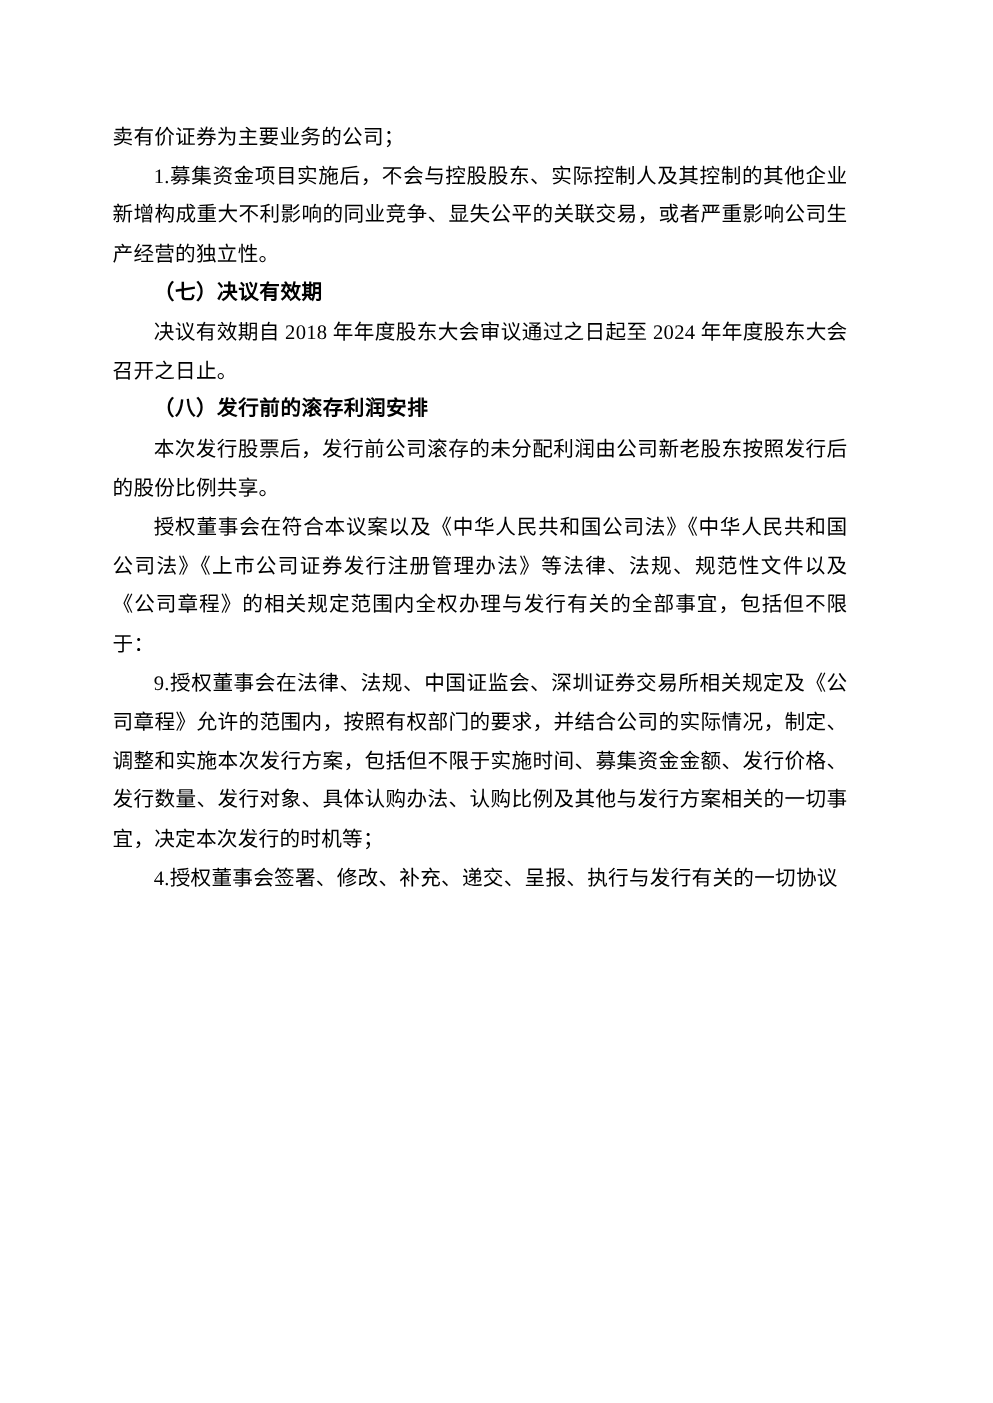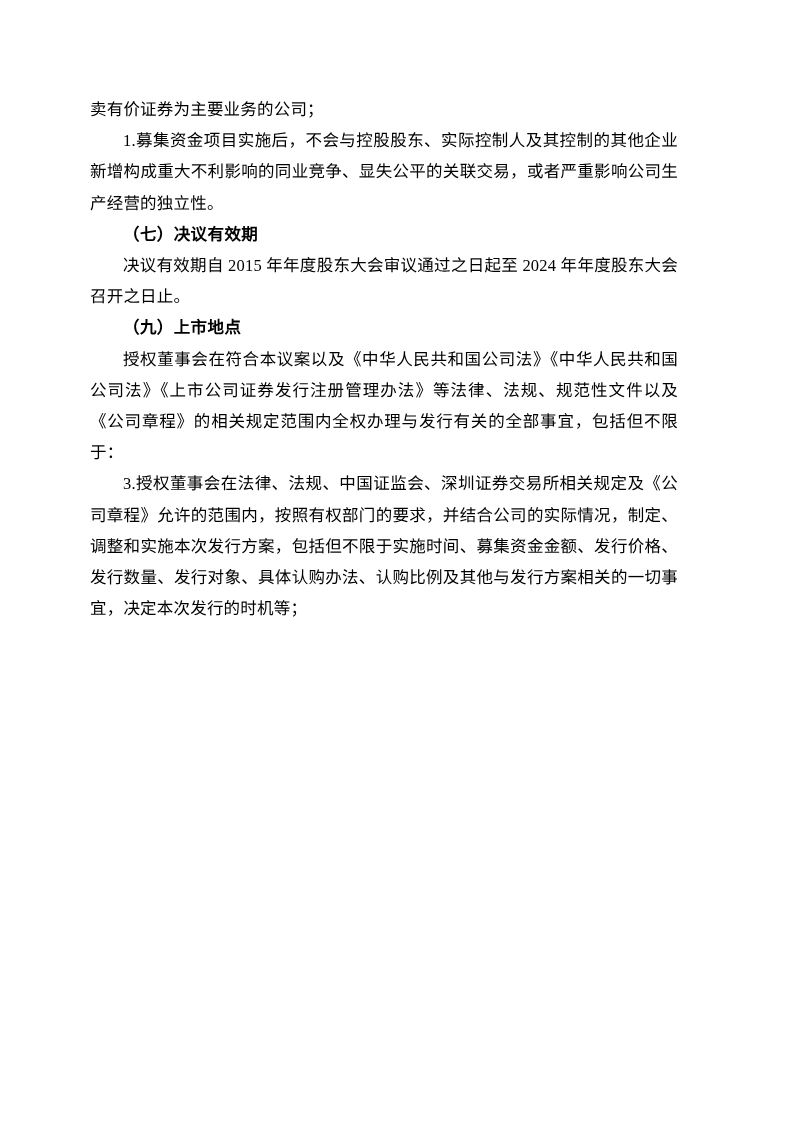--- a/index.html
+++ b/index.html
@@ -30,32 +30,34 @@
     padding: 0;
     text-align: justify;
   }
   .para.indent {
     text-indent: 2em;
   }
   .para.no-indent {
     text-indent: 0;
   }
   .para.heading {
-    font-family: Liberation Serif, serif;
+    font-family: Liberation Mono, monospace;
     font-weight: bold;
     text-indent: 2em;
     letter-spacing: 0.4px;
   }
 </style>
 </head>
 <body>
 
 <div class="page">
   <div class="doc-content">
       <p class="para no-indent">卖有价证券为主要业务的公司；</p>
       <p class="para indent">1.募集资金项目实施后，不会与控股股东、实际控制人及其控制的其他企业新增构成重大不利影响的同业竞争、显失公平的关联交易，或者严重影响公司生产经营的独立性。</p>
       <p class="para heading">（七）决议有效期</p>
-      <p class="para indent">决议有效期自 2015 年年度股东大会审议通过之日起至 2024 年年度股东大会召开之日止。</p>
-      <p class="para heading">（九）上市地点</p>
+      <p class="para indent">决议有效期自 2018 年年度股东大会审议通过之日起至 2024 年年度股东大会召开之日止。</p>
+      <p class="para heading">（八）发行前的滚存利润安排</p>
+      <p class="para indent">本次发行股票后，发行前公司滚存的未分配利润由公司新老股东按照发行后的股份比例共享。</p>
       <p class="para indent">授权董事会在符合本议案以及《中华人民共和国公司法》《中华人民共和国公司法》《上市公司证券发行注册管理办法》等法律、法规、规范性文件以及《公司章程》的相关规定范围内全权办理与发行有关的全部事宜，包括但不限于：</p>
-      <p class="para indent">3.授权董事会在法律、法规、中国证监会、深圳证券交易所相关规定及《公司章程》允许的范围内，按照有权部门的要求，并结合公司的实际情况，制定、调整和实施本次发行方案，包括但不限于实施时间、募集资金金额、发行价格、发行数量、发行对象、具体认购办法、认购比例及其他与发行方案相关的一切事宜，决定本次发行的时机等；</p>
+      <p class="para indent">9.授权董事会在法律、法规、中国证监会、深圳证券交易所相关规定及《公司章程》允许的范围内，按照有权部门的要求，并结合公司的实际情况，制定、调整和实施本次发行方案，包括但不限于实施时间、募集资金金额、发行价格、发行数量、发行对象、具体认购办法、认购比例及其他与发行方案相关的一切事宜，决定本次发行的时机等；</p>
+      <p class="para indent">4.授权董事会签署、修改、补充、递交、呈报、执行与发行有关的一切协议</p>
     </div>
 </div>
 
 </body></html>

